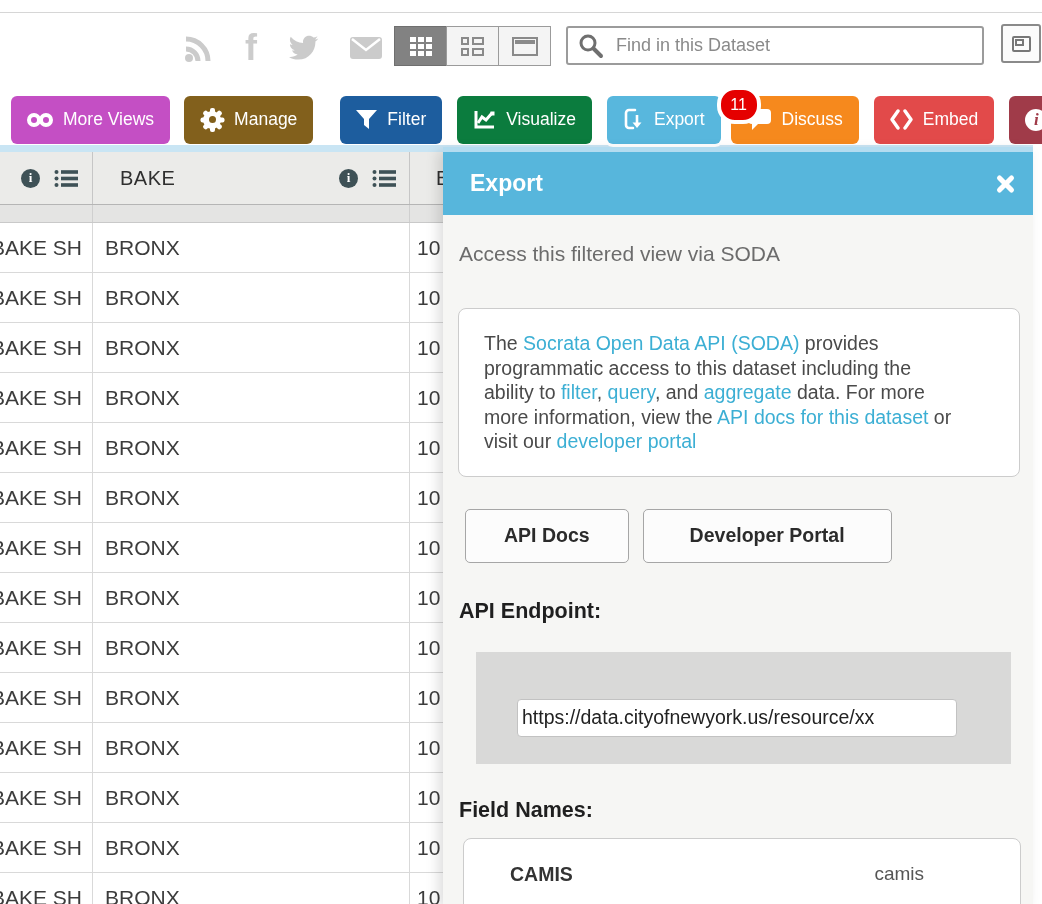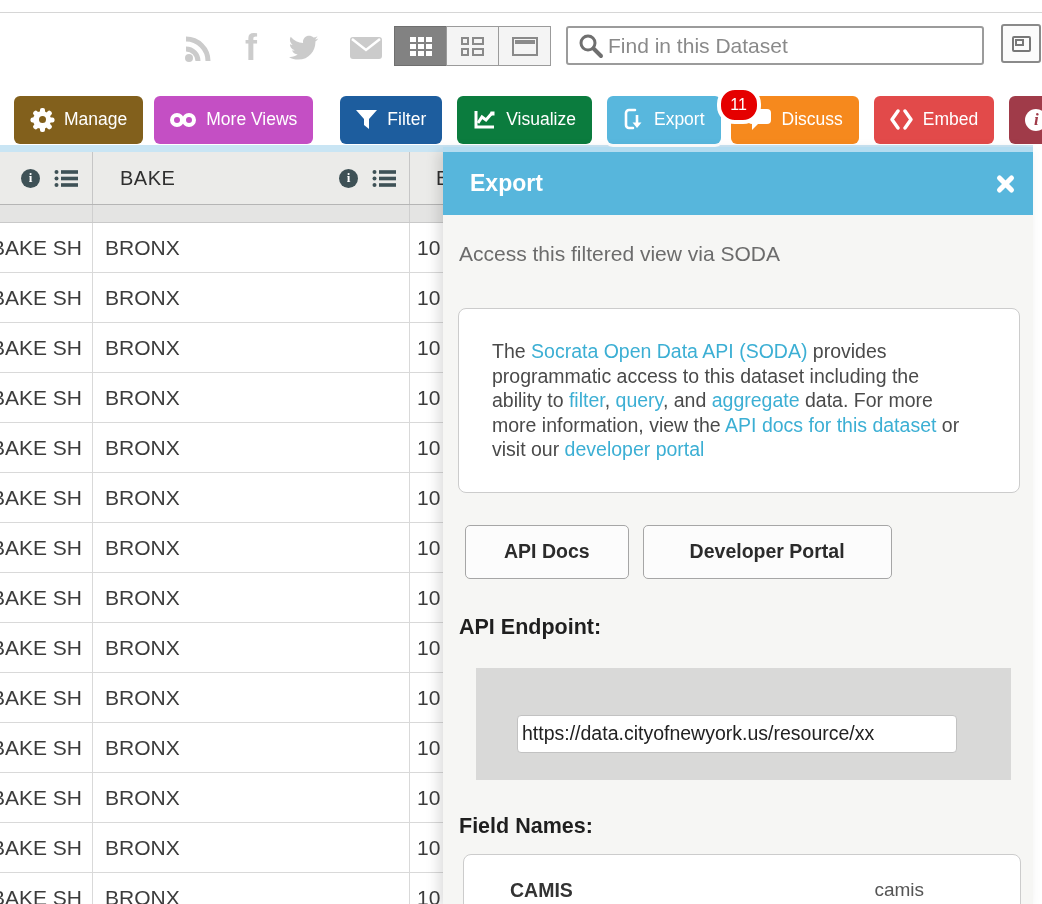--- a/index.html
+++ b/index.html
@@ -18,21 +18,21 @@
   .gicon{display:grid;grid-template-columns:repeat(3,6px);grid-gap:2px}
   .gicon i{width:6px;height:5px;background:#fff}
   .ricon{display:grid;grid-template-rows:repeat(2,8px);grid-gap:3px}
   .ricon i{display:flex;gap:3px}
   .ricon i:before{content:"";width:8px;height:8px;border:2px solid #8a8a8a;box-sizing:border-box}
   .ricon i:after{content:"";width:12px;height:8px;border:2px solid #8a8a8a;box-sizing:border-box}
   .pageicon{width:26px;height:19px;border:2px solid #8a8a8a;box-sizing:border-box;position:relative}
   .pageicon:before{content:"";position:absolute;left:1px;top:1px;right:1px;height:4px;background:#8a8a8a}
 
   .search{position:absolute;left:566px;top:26px;width:418px;height:39px;border:2px solid #9b9b9b;border-radius:3px;background:#fff;display:flex;align-items:center;padding:0 10px;box-sizing:border-box}
-  .search input{border:none;outline:none;flex:1;font-size:21px;color:#ec4899;font-family:inherit;margin-left:2px;background:transparent}
+  .search input{border:none;outline:none;flex:1;font-size:18px;color:#ec4899;font-family:inherit;margin-left:10px;background:transparent}
   .search input::placeholder{color:#8a8a8a}
 
   .fullscreen{position:absolute;left:1001px;top:24px;width:40px;height:39px;border:2px solid #8a8a8a;border-radius:3px;background:#fbfbfb;display:flex;align-items:center;justify-content:center;box-sizing:border-box;cursor:pointer}
   .fsicon{width:19px;height:16px;border:2px solid #777;border-radius:2px;position:relative;box-sizing:border-box}
   .fsicon:before{content:"";position:absolute;left:1px;top:1px;width:9px;height:7px;border:2px solid #777;box-sizing:border-box}
 
   
   .actionbar{position:absolute;left:0;top:95px;height:49px;display:flex;align-items:center}
   .abtn{height:48px;border:none;border-radius:6px;color:#fff;font-size:17.5px;display:flex;align-items:center;gap:10px;padding:0 16px;font-family:inherit;cursor:pointer;white-space:nowrap}
   .btn-manage{background:var(--manage);margin-left:14px}
@@ -89,21 +89,21 @@
   .ptitle{color:#fff;font-size:23px;font-weight:bold}
   .pclose{margin-left:auto;position:relative;width:22px;height:22px;cursor:pointer}
   .pclose i{position:absolute;left:8.5px;top:0;width:5px;height:22px;background:#fff;border-radius:3px}
   .pclose i:nth-child(1){transform:rotate(45deg)}
   .pclose i:nth-child(2){transform:rotate(-45deg)}
   .psection{height:40px;background:var(--panel);border-top:1px solid rgba(0,0,0,.08);display:flex;align-items:center;padding:0 20px 0 22px;color:#fff;font-weight:bold;font-size:17px;letter-spacing:.3px;box-sizing:border-box;cursor:pointer}
   .chev{margin-left:auto;width:0;height:0;border-left:9px solid transparent;border-right:9px solid transparent;border-top:10px solid #fff}
   .pbody{background:#f6f6f4;height:761px;overflow:hidden}
   .intro{margin:27px 16px 0;font-size:21px;color:#6c6c6c;font-weight:normal}
   .infobox{margin:42px 13px 0 15px;background:#fff;border:1px solid #ccc;border-radius:8px;padding:17px 20px;box-sizing:border-box}
-  .infobox p{margin:13px;font-size:19.5px;line-height:24.5px;color:#4a4a4a}
+  .infobox p{margin:5px;font-size:19.5px;line-height:24.5px;color:#4a4a4a}
   .tlink{color:var(--link);cursor:pointer}
   .pbtns{margin:32px 0 0 22px;display:flex;gap:14px}
   .pbtn{height:54px;background:#fcfcfc;border:1px solid #a6a6a6;border-radius:5px;font-weight:bold;font-size:19.5px;color:#2b2b2b;font-family:inherit;cursor:pointer}
   .pbtn.docs{padding:0 38px}
   .pbtn.devportal{padding:0 46px}
   .plabel{margin:36px 0 0 16px;font-size:21.5px;color:#1f1f1f;font-weight:bold}
   .plabel.fn{margin-top:34px}
   .endpointbox{margin:28px 22px 0 33px;height:112px;background:#d9d9d8}
   .endpoint{display:block;margin:0;position:relative;top:47px;left:41px;width:440px;height:38px;border:1px solid #c2c2c2;border-radius:4px;font-size:19.5px;color:#222;padding:0 4px;box-sizing:border-box;white-space:nowrap;overflow:hidden;font-family:inherit;background:#fff;outline:none}
   .fieldbox{margin:15px 12px 0 20px;background:#fff;border:1px solid #ccc;border-radius:8px;height:120px;padding-top:24px;box-sizing:border-box}
@@ -169,35 +169,35 @@
       <line x1="15.5" y1="15.5" x2="23" y2="23" stroke="#6f6f6f" stroke-width="4" stroke-linecap="round"></line>
     </svg>
   <input placeholder="Find in this Dataset" style="">
 </label>
 
 <div class="fullscreen">
   <span class="fsicon"></span>
 </div>
 
 <div class="actionbar">
+  <button class="abtn btn-moreviews">
+    <span class="binoc">
+        <i></i>
+        <i></i>
+      </span>
+    <span>More Views</span>
+  </button>
   <button class="abtn btn-manage">
     <span class="gear">
         <b></b>
         <b></b>
         <b></b>
         <b></b>
       </span>
     <span>Manage</span>
-  </button>
-  <button class="abtn btn-moreviews">
-    <span class="binoc">
-        <i></i>
-        <i></i>
-      </span>
-    <span>More Views</span>
   </button>
   <button class="abtn btn-filter">
     <svg width="21" height="19" viewBox="0 0 21 19">
         <path fill="#fff" d="M0 0 h21 l-8 9 v10 l-5 -4 v-6 z"></path>
       </svg>
     <span>Filter</span>
   </button>
   <button class="abtn btn-visualize">
     <svg width="23" height="21" viewBox="0 0 23 21">
         <path d="M3 2 V18 H21" stroke="#fff" stroke-width="3" fill="none"></path>

